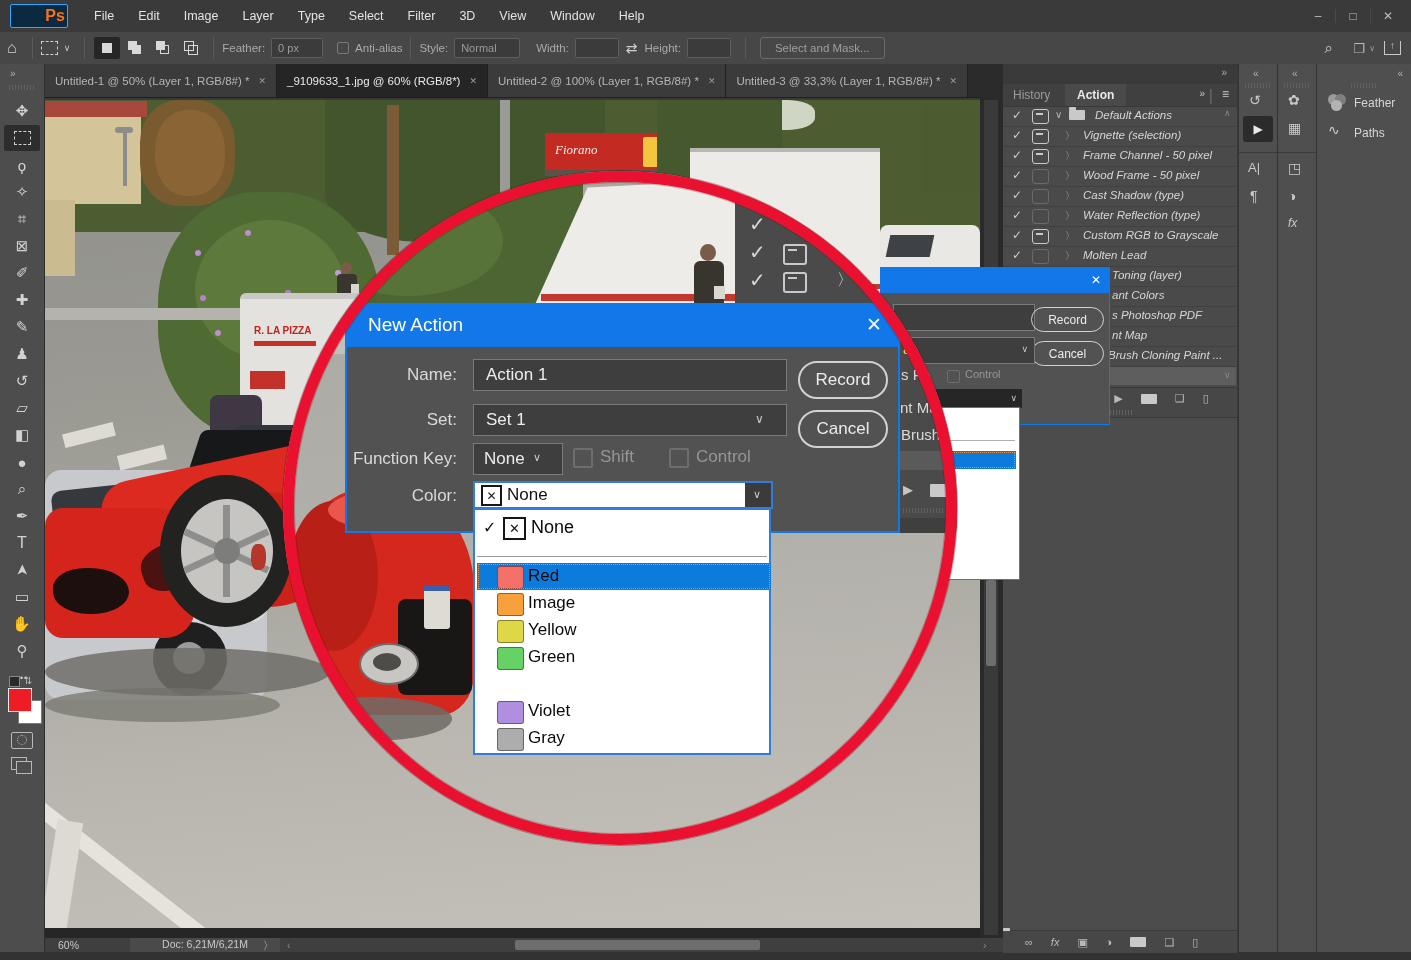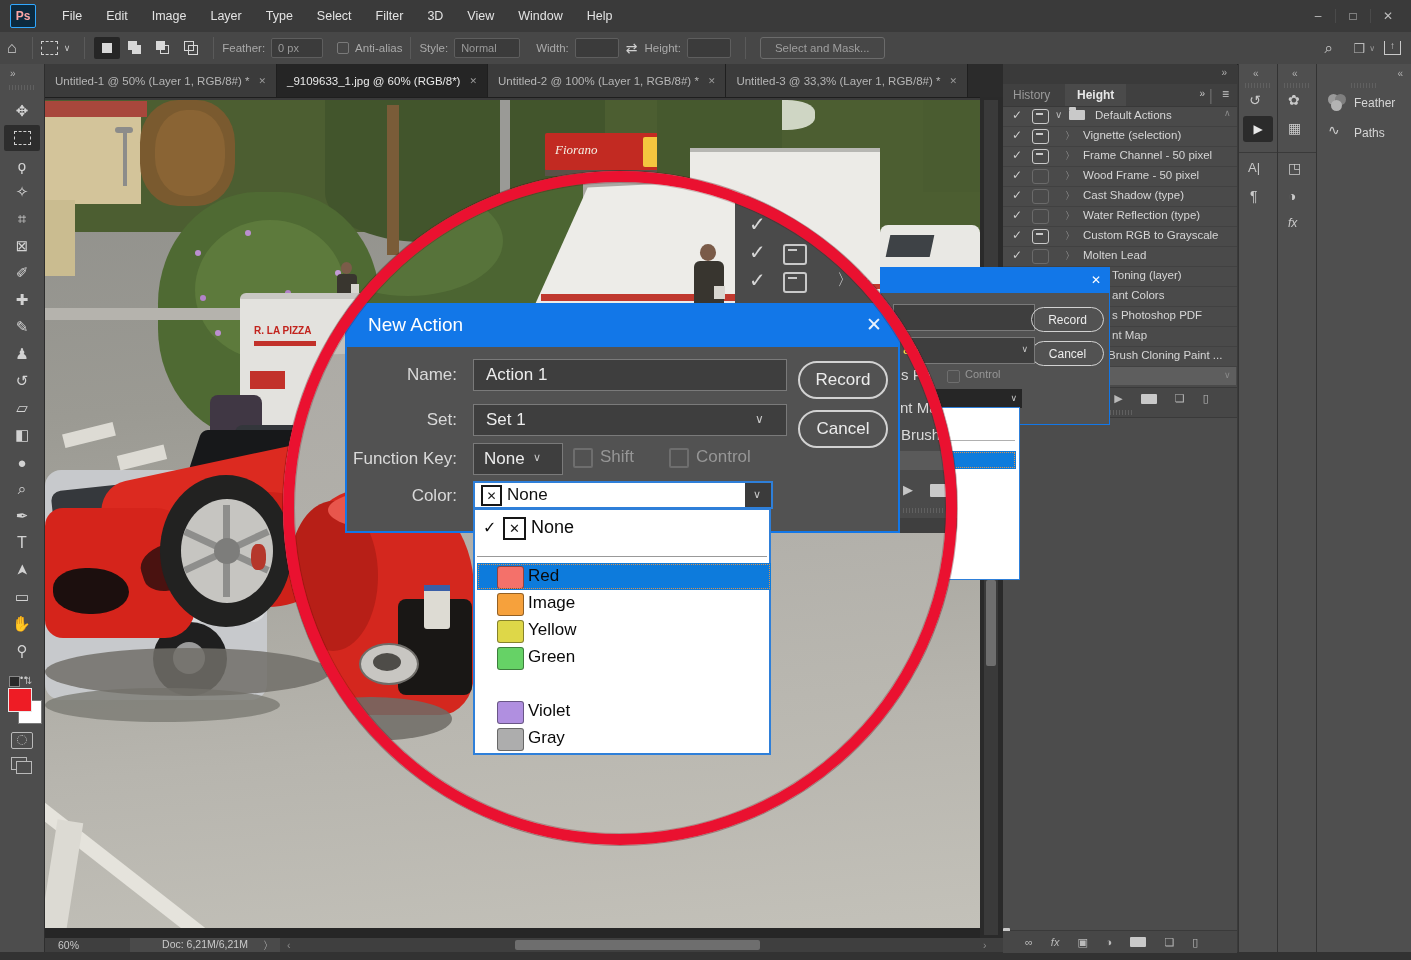--- a/index.html
+++ b/index.html
@@ -2,21 +2,21 @@
 <html><head>
 <meta charset="utf-8">
 <style>
   html,body{margin:0;padding:0;background:#222;}
   #app{position:relative;width:1411px;height:960px;overflow:hidden;background:#3a3a3a;
        font-family:"Liberation Sans","DejaVu Sans",sans-serif;color:#d6d6d6;-webkit-font-smoothing:antialiased;}
   .abs{position:absolute;}
   .txt{white-space:nowrap;}
   
   .menubar{left:0;top:0;width:1411px;height:32px;background:#3a3a3a;border-bottom:1px solid #282828;display:flex;align-items:center;}
-  .pslogo{width:24px;height:22px;margin-left:10px;background:#0c2a3f;border:1px solid #31a8ff;color:#fca5a5;font-size:12px;font-weight:bold;display:flex;align-items:center;justify-content:center;border-radius:2px;}
+  .pslogo{width:24px;height:22px;margin-left:10px;background:#0c2a3f;border:1px solid #31a8ff;color:#f97316;font-size:16px;font-weight:bold;display:flex;align-items:center;justify-content:center;border-radius:2px;padding-left:32px;}
   .menuitem{padding:0 12px;font-size:12.5px;color:#e3e3e3;line-height:32px;}
   .winbtns{position:absolute;right:6px;top:0;height:32px;display:flex;align-items:center;color:#bdbdbd;}
   .winbtn{width:34px;text-align:center;font-size:12px;border-left:1px solid #4a4a4a;}
   
   .optionsbar{left:0;top:32px;width:1411px;height:32px;background:#474747;border-bottom:1px solid #262626;display:flex;align-items:center;font-size:11.5px;color:#a9a9a9;}
   .vsep{width:1px;height:22px;background:#5a5a5a;margin:0 8px;}
   .obicon{color:#cfcfcf;font-size:14px;margin:0 7px;}
   .modebox{width:26px;height:22px;display:flex;align-items:center;justify-content:center;margin:0 1px;border-radius:2px;position:relative;}
   .modebox.sel{background:#262626;}
   .msq{width:10px;height:10px;background:#d8d8d8;}
@@ -38,21 +38,21 @@
   .grip{background:repeating-linear-gradient(90deg,#606060 0 1px,transparent 1px 3px);height:5px;}
   
   .panelcol{background:#4a4a4a;}
   .phead{font-size:12px;height:22px;line-height:22px;}
   .arow{position:absolute;left:1003px;width:234px;height:20px;border-bottom:1px solid #414141;font-size:11.5px;color:#d6d6d6;}
   .ck{position:absolute;left:9px;top:2px;color:#cfcfcf;font-size:12px;}
   .tgl{position:absolute;left:29px;top:3px;width:15px;height:13px;border:1px solid #6a6a6a;border-radius:3px;}
   .tgl.on{border-color:#c9c9c9;}
   .tgl.on:after{content:"";position:absolute;left:3px;top:3px;width:7px;height:2px;background:#c9c9c9;}
   .exp{position:absolute;left:52px;top:3px;color:#b9b9b9;font-size:10px;}
-  .albl{position:absolute;left:80px;top:3px;}
+  .albl{position:absolute;left:80px;top:3px;font-style:italic;}
   .fold{position:absolute;left:66px;top:4px;width:16px;height:10px;background:#c9c9c9;border-radius:1px;}
   .fold:before{content:"";position:absolute;left:0;top:-3px;width:7px;height:3px;background:#c9c9c9;border-radius:1px 1px 0 0;}
   .pbar-icon{color:#b9b9b9;font-size:11px;margin:0 9px;}
   .railicon{position:absolute;color:#c9c9c9;font-size:14px;}
   
   .statusbar{left:45px;top:938px;width:958px;height:14px;background:#3f3f3f;font-size:10.5px;color:#c9c9c9;}
   
   .dlgtitle{background:#1277e8;color:#fff;}
   .dlgbody{background:#525252;border:1px solid #1277e8;border-top:none;}
   .well{background:#3e3e3e;border:1px solid #7a7a7a;color:#ececec;}
@@ -317,21 +317,21 @@
   </div>
   <div class="abs" style="left:0;top:952px;width:1411px;height:8px;background:#323232"></div>
 
   <div class="abs panelcol" style="left:1003px;top:64px;width:234px;height:888px"></div>
   <div class="abs" style="left:1003px;top:64px;width:234px;height:20px;background:#3a3a3a">
     <span style="position:absolute;right:10px;top:3px;font-size:10px;color:#b0b0b0">»</span>
   </div>
 
   <div class="abs" style="left:1003px;top:84px;width:234px;height:22px;background:#404040;border-bottom:1px solid #383838">
     <span class="phead" style="position:absolute;left:10px;color:#9a9a9a">History</span>
-    <span class="phead" style="position:absolute;left:62px;padding:0 12px;background:#4a4a4a;color:#e8e8e8;font-weight:bold">Height</span>
+    <span class="phead" style="position:absolute;left:62px;padding:0 12px;background:#4a4a4a;color:#e8e8e8;font-weight:bold">Action</span>
     <span style="position:absolute;right:32px;top:4px;font-size:10px;color:#c9c9c9">»</span>
     <span style="position:absolute;right:24px;top:3px;color:#6a6a6a">|</span>
     <span style="position:absolute;right:8px;top:3px;font-size:12px;color:#c9c9c9">≡</span>
   </div>
 
   <div class="arow" style="top:106px">
     <span class="ck">✓</span>
       <span class="tgl on"></span>
     <span class="exp">∨</span>
       <span class="fold"></span>

